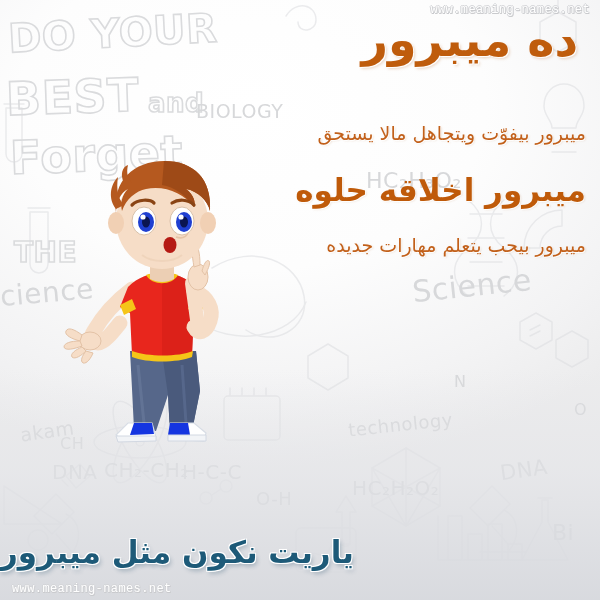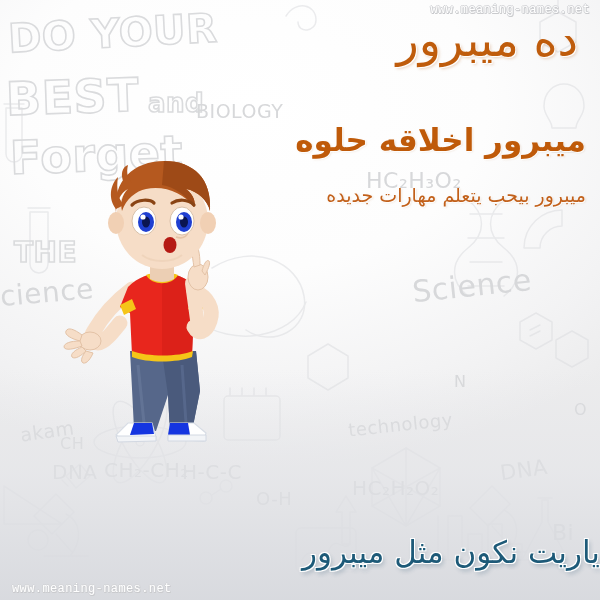--- a/index.html
+++ b/index.html
@@ -71,21 +71,21 @@
   }
   .watermark-top { top:3px; right:10px; }
   .watermark-bottom { bottom:4px; left:12px; }
 
   
   .title {
     position:absolute;
     top:16px;
     right:22px;
     font-size:46px;
-    font-weight:normal;
+    font-weight:bold;
     color:#bf5c0c;
     direction:rtl;
     text-align:left;
     line-height:1.05;
     white-space:nowrap;
     text-shadow:
       1px 1px 0 rgba(255,255,255,.95),
       2px 2px 3px rgba(190,120,60,.28);
     margin-left: 22px;
   }
@@ -108,24 +108,24 @@
   }
   .line.small  { font-size:19px;  margin-bottom:28px; }
   .line.mid    { font-size:18px;  margin-bottom:14px; }
   .line.big    { font-size:31px; font-weight:bold; color:#bf5a09; margin-bottom:26px; }
 
   
   .bottom-phrase {
     position:absolute;
     left:0; right:0;
     bottom:30px;
-    text-align:right;
+    text-align:left;
     direction:rtl;
     font-size:31px;
-    font-weight:normal;
+    font-weight:bold;
     color:#1d5a78;
     white-space:nowrap;
     text-shadow:
       1px 1px 0 #ffffff,
       -1px 1px 0 #ffffff,
       1px -1px 0 #ffffff,
       -1px -1px 0 #ffffff,
       2px 3px 4px rgba(40,80,105,.30);
   }
 
@@ -248,20 +248,21 @@
       <div class="doodle-text" style="left: 574px; top: 400px; font-size: 16px; transform: rotate(0deg);">O</div>
     </div>
 
   <div class="bottom-haze"></div>
 
   <div class="watermark watermark-top">www.meaning-names.net</div>
 
   <div class="title">ده ميبرور</div>
 
   <div class="lines" id="lines-container">
+      <div class="line small">ميبرور بيفوّت ويتجاهل مالا يستحق</div>
       <div class="line big">ميبرور اخلاقه حلوه</div>
       <div class="line small">ميبرور بيحب يتعلم مهارات جديده</div>
     </div>
 
   <div class="boy">
     <svg viewBox="0 0 210 300" aria-hidden="true">
 
       <path d="M72 196 L138 196 L142 236 L134 276 L112 278 L110 240 L98 276 L76 274 L74 234 Z" fill="#56678a"></path>
       <path d="M104 198 L138 196 L142 236 L134 276 L112 278 L110 240 Z" fill="#4a5a7c"></path>
       <path d="M80 210 L86 268" stroke="#6a7b9c" stroke-width="3" fill="none" opacity=".6"></path>

